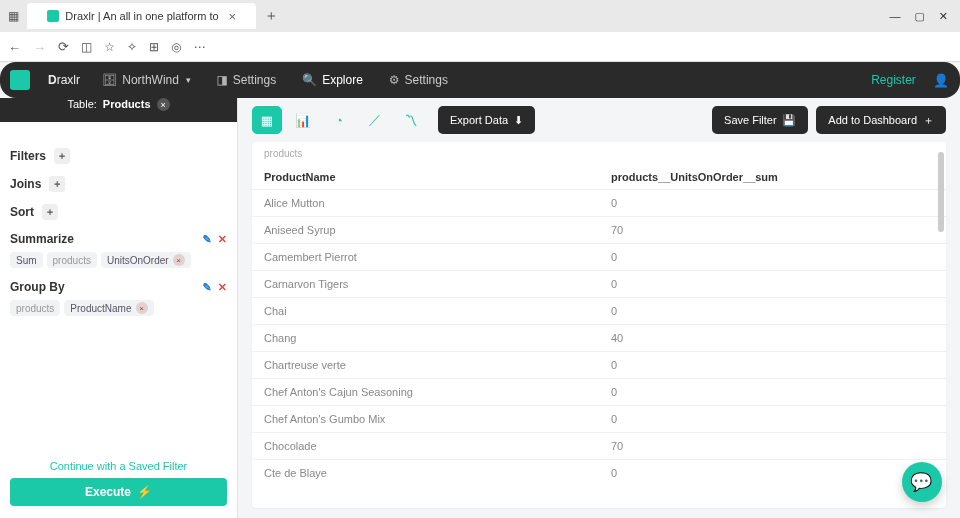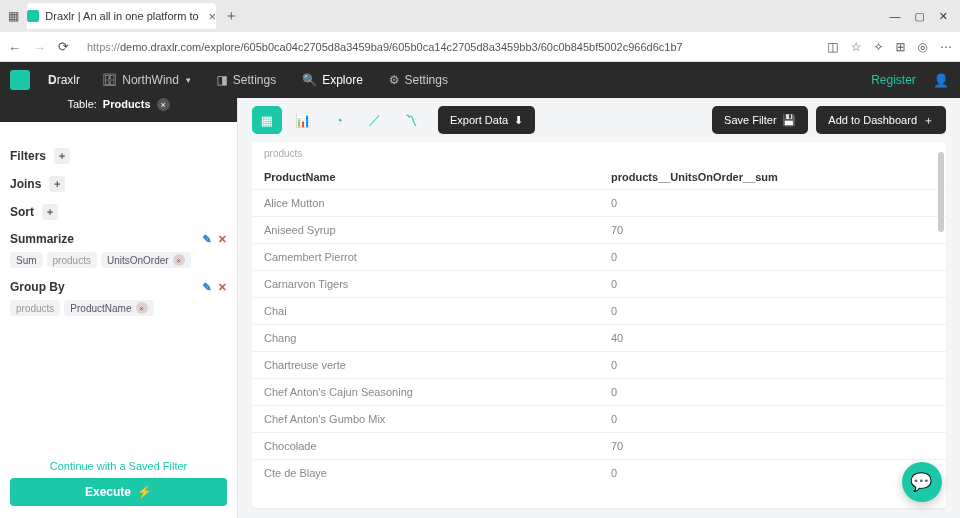--- a/index.html
+++ b/index.html
@@ -1,36 +1,36 @@
 <!DOCTYPE html>
 <html><head>
 <meta charset="utf-8">
 <style>
   * { box-sizing: border-box; margin: 0; padding: 0; font-family: -apple-system, BlinkMacSystemFont, "Segoe UI", Arial, sans-serif; }
   body { width: 960px; height: 518px; background: #f5f5f5; overflow: hidden; position: relative; }
 
   
   .titlebar { height: 32px; background: #e9e9e9; display: flex; align-items: center; padding: 0 4px; }
-  .tab { background: #fff; height: 26px; display: flex; align-items: center; padding: 0 0; border-radius: 4px 4px 0 0; margin-left: 4px; font-size: 11px; color: #333; gap: 6px; }
+  .tab { background: #fff; height: 26px; display: flex; align-items: center; padding: 0 20px; border-radius: 4px 4px 0 0; margin-left: 4px; font-size: 11px; color: #333; gap: 6px; }
   .tab-favicon { width: 12px; height: 12px; background: #1bc9a9; border-radius: 2px; }
   .tab-close { font-size: 13px; color: #666; cursor: pointer; margin-left: 4px; }
   .new-tab { margin-left: 8px; color: #555; font-size: 14px; cursor: pointer; }
   .window-controls { margin-left: auto; display: flex; gap: 14px; padding-right: 8px; color: #333; font-size: 11px; }
   .window-controls span { cursor: pointer; }
 
   .addrbar { height: 30px; background: #fff; display: flex; align-items: center; padding: 0 8px; gap: 12px; border-bottom: 1px solid #ddd; }
   .nav-btn { color: #555; cursor: pointer; font-size: 13px; }
   .nav-btn.disabled { color: #bbb; }
   .url { flex: 1; font-size: 11px; color: #555; padding: 4px 6px; }
   .url-prefix { color: #888; }
   .addr-icons { display: flex; gap: 12px; color: #555; font-size: 12px; align-items: center;}
   .addr-icons span { cursor: pointer; }
 
   
-  .appnav { height: 36px; background: #2a2a2a; display: flex; align-items: center; padding: 0 10px; gap: 18px; color: #ddd; font-size: 12px; }
+  .appnav { height: 36px; background: #2a2a2a; display: flex; align-items: center; padding: 0 10px; gap: 18px; color: #ddd; font-size: 12px; border-radius: 16px; }
   .logo-box { width: 20px; height: 20px; background: #1bc9a9; border-radius: 3px; }
   .brand { font-weight: 500; color: #eee; }
   .brand b { font-weight: 700; }
   .nav-item { display: flex; align-items: center; gap: 5px; color: #ccc; cursor: pointer; padding: 0 4px; height: 36px;}
   .nav-item.active { color: #fff; }
   .nav-item .ico { font-size: 12px; opacity: .85; }
   .chev { font-size: 9px; margin-left: 2px; }
   .spacer { flex: 1; }
   .register { color: #1bc9a9; cursor: pointer; }
   .user-ico { color: #aaa; font-size: 13px; }
@@ -98,23 +98,20 @@
     <span>―</span>
     <span>▢</span>
     <span>✕</span>
   </div>
 </div>
 
 <div class="addrbar">
   <span class="nav-btn">←</span>
   <span class="nav-btn disabled">→</span>
   <span class="nav-btn">⟳</span>
-  <div class="url">
-    <span class="url-prefix">https://</span><span>demo.draxlr.com/explore/605b0ca04c2705d8a3459ba9/605b0ca14c2705d8a3459bb3/60c0b845bf5002c966d6c1b7</span>
-  </div>
   <div class="addr-icons">
     <span>◫</span>
     <span>☆</span>
     <span>✧</span>
     <span>⊞</span>
     <span>◎</span>
     <span>⋯</span>
   </div>
 </div>
 

